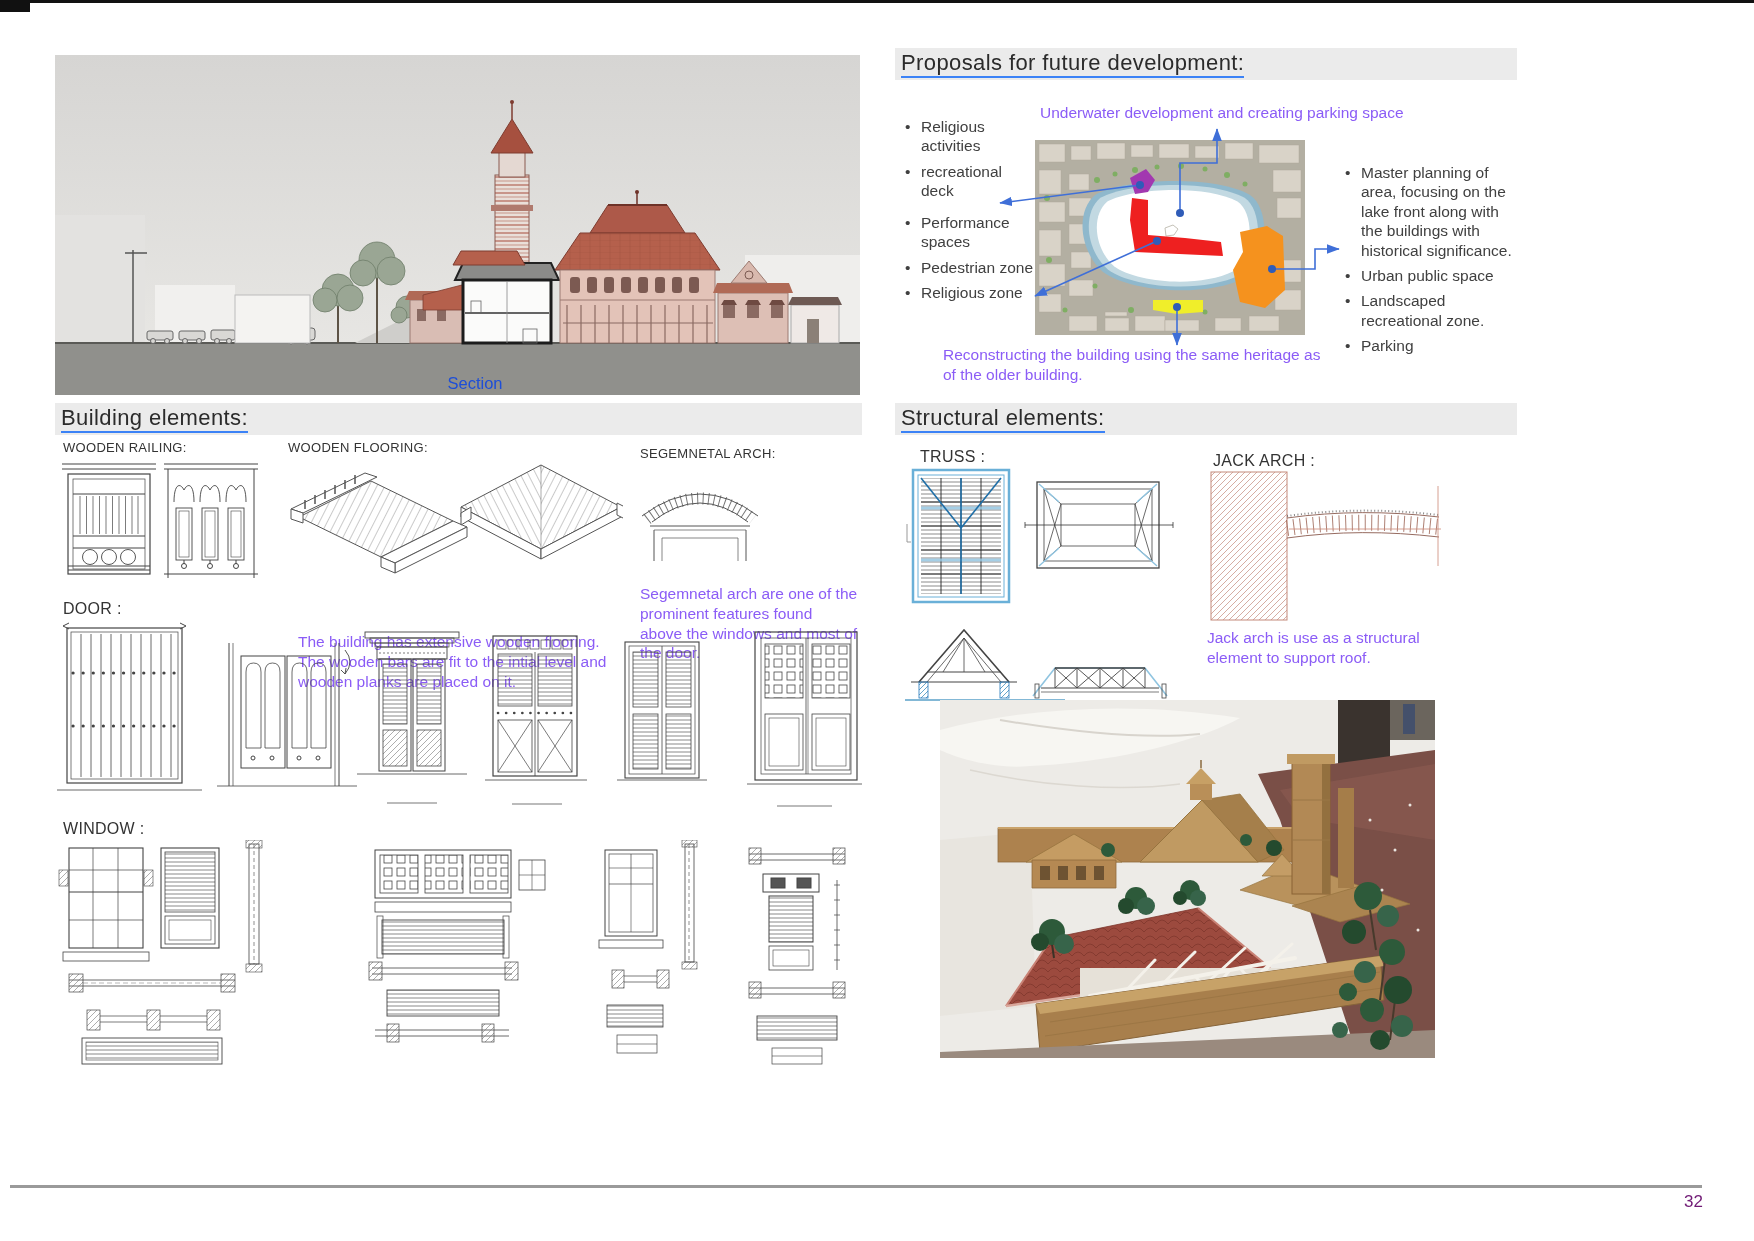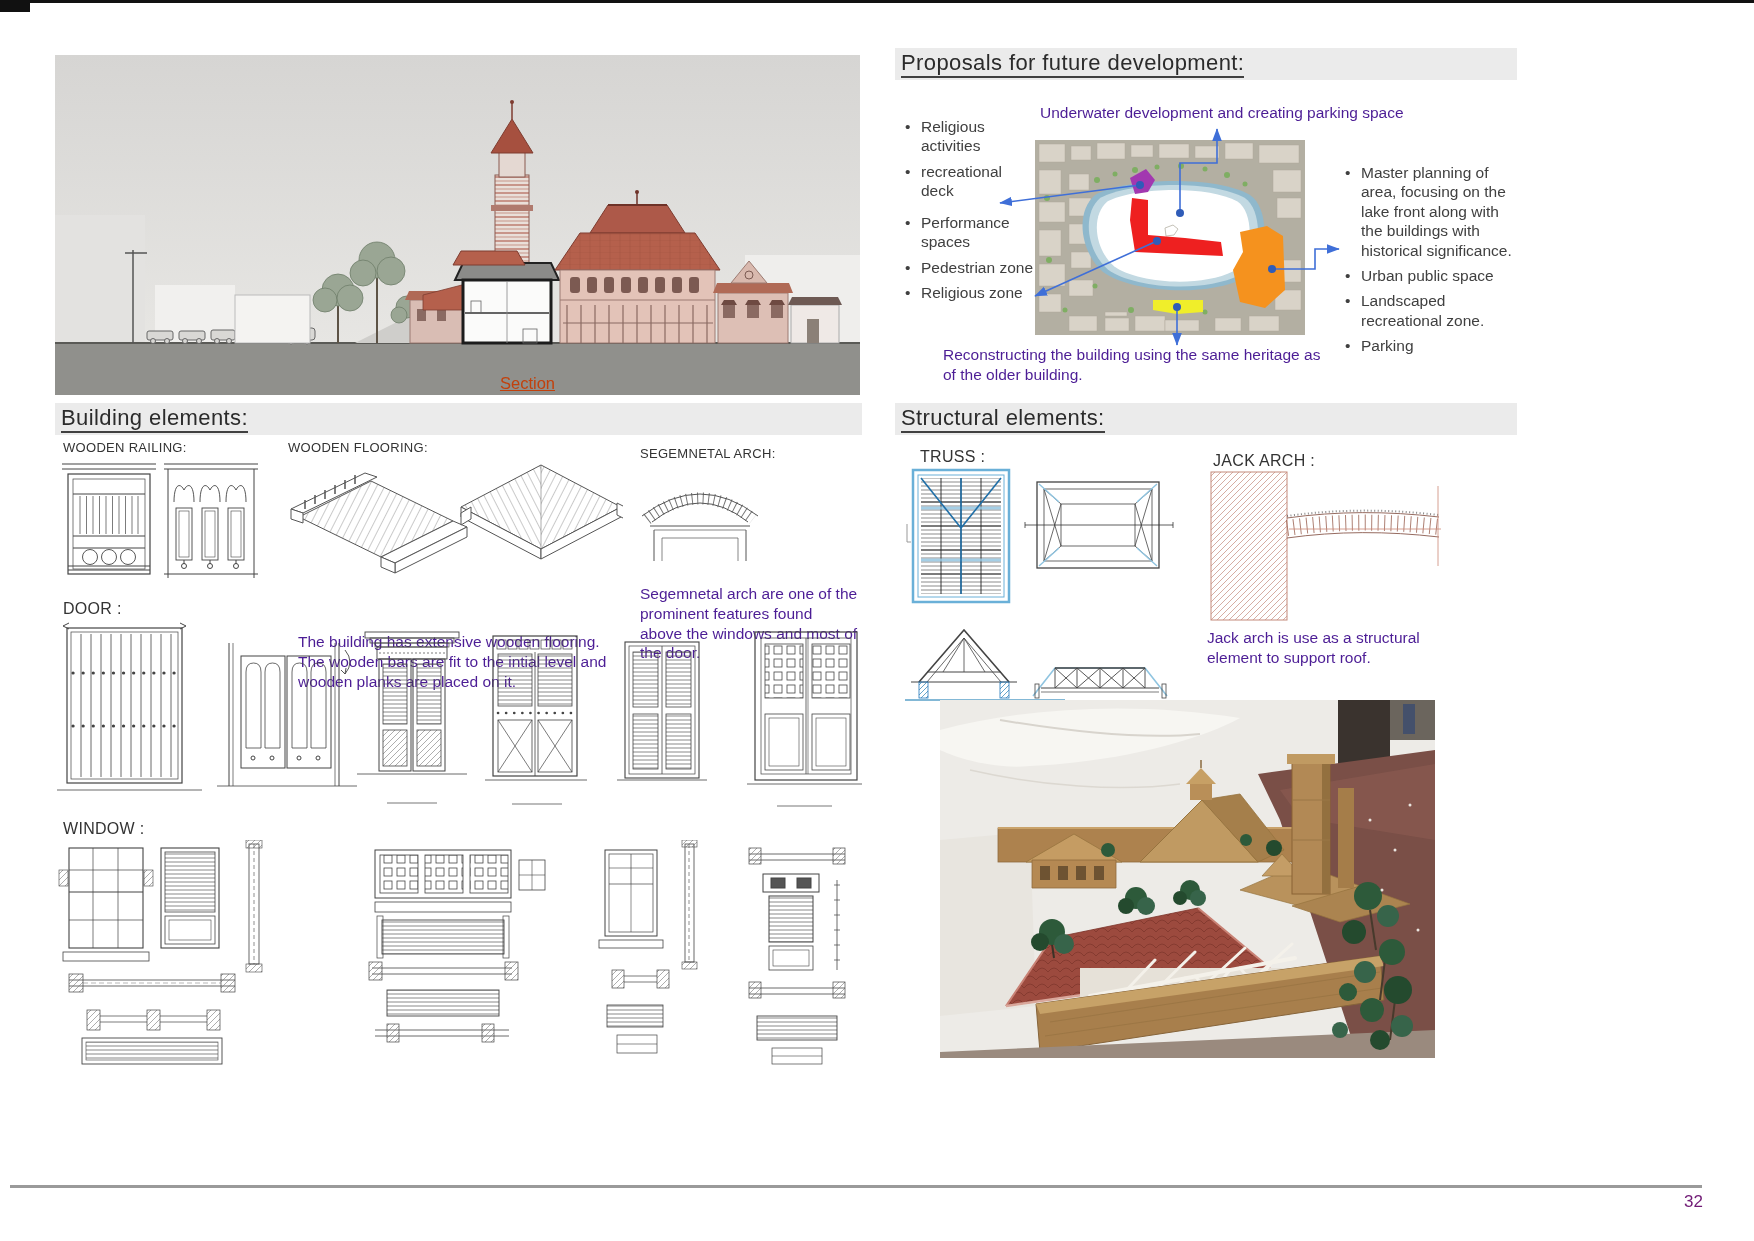--- a/index.html
+++ b/index.html
@@ -1,23 +1,23 @@
 <!DOCTYPE html>
 <html><head>
 <meta charset="utf-8">
 <style>
   html,body{margin:0;padding:0;}
   body{width:1754px;height:1241px;position:relative;background:#fff;overflow:hidden;
        font-family:"Liberation Sans", sans-serif;color:#3d3d3d;}
   .abs{position:absolute;}
   .panel{position:absolute;}
   .hband{background:#ebebeb;padding:2px 8px 4px 6px;}
-  .hband span{font-size:22px;letter-spacing:.4px;color:#2b2b2b;border-bottom:2px solid #404040;padding-bottom:1px;}
+  .hband span{font-size:22px;letter-spacing:.4px;color:#2b2b2b;border-bottom:2px solid #3b82f6;padding-bottom:1px;}
   .lbl{font-size:13px;letter-spacing:.3px;color:#333;}
-  .body-txt{font-size:15.5px;line-height:1.28;color:#4c1d95;}
+  .body-txt{font-size:15.5px;line-height:1.28;color:#8b5cf6;}
   ul.blt{list-style:none;margin:0;padding:0;}
   ul.blt li{font-size:15.5px;line-height:1.25;color:#404040;padding-left:18px;position:relative;margin-bottom:6px;}
   ul.blt li:before{content:"\2022";position:absolute;left:2px;top:0;color:#404040;}
   .topline{position:absolute;left:0;top:0;width:1754px;height:3px;background:#111;}
   .cornermark{position:absolute;left:0;top:0;width:30px;height:12px;background:#111;}
   .footrule{position:absolute;left:10px;top:1185px;width:1692px;height:3px;background:#9a9a9a;}
   .pagenum{position:absolute;left:1684px;top:1192px;font-size:17px;color:#701a75;}
   svg{display:block;}
 </style>
 </head>
@@ -183,21 +183,21 @@
       <rect x="692" y="250" width="12" height="13" fill="#8a6a62"></rect>
         <polygon points="690,250 706,250 703,245 693,245" fill="#6e4a42"></polygon>
       <rect x="716" y="250" width="12" height="13" fill="#8a6a62"></rect>
         <polygon points="714,250 730,250 727,245 717,245" fill="#6e4a42"></polygon>
     </g>
 
     <rect x="736" y="250" width="48" height="38" fill="#efe9e6" stroke="#aaa"></rect>
     <polygon points="733,250 787,250 783,242 737,242" fill="#6e5a54"></polygon>
     <rect x="752" y="264" width="12" height="24" fill="#8b8077"></rect>
   </svg>
-  <div class="abs body-txt" style="left:340px;top:318px;width:160px;text-align:right;color:#c2410c;font-size:16.5px;text-decoration:underline;">Section</div>
+  <div class="abs body-txt" style="left:340px;top:318px;width:160px;text-align:center;color:#1d4ed8;font-size:16.5px;">Section</div>
 </div>
 
 <div class="panel" style="left:895px;top:45px;width:625px;height:352px;">
   <div class="abs hband" style="left:0;top:3px;width:608px;">
     <span>Proposals for future development:</span>
   </div>
   <div class="abs body-txt" style="left:145px;top:58px;width:470px;">Underwater development and creating parking space</div>
   <ul class="blt abs" style="left:8px;top:72px;width:132px;">
     <li>Religious activities</li>
     <li>recreational deck</li>

